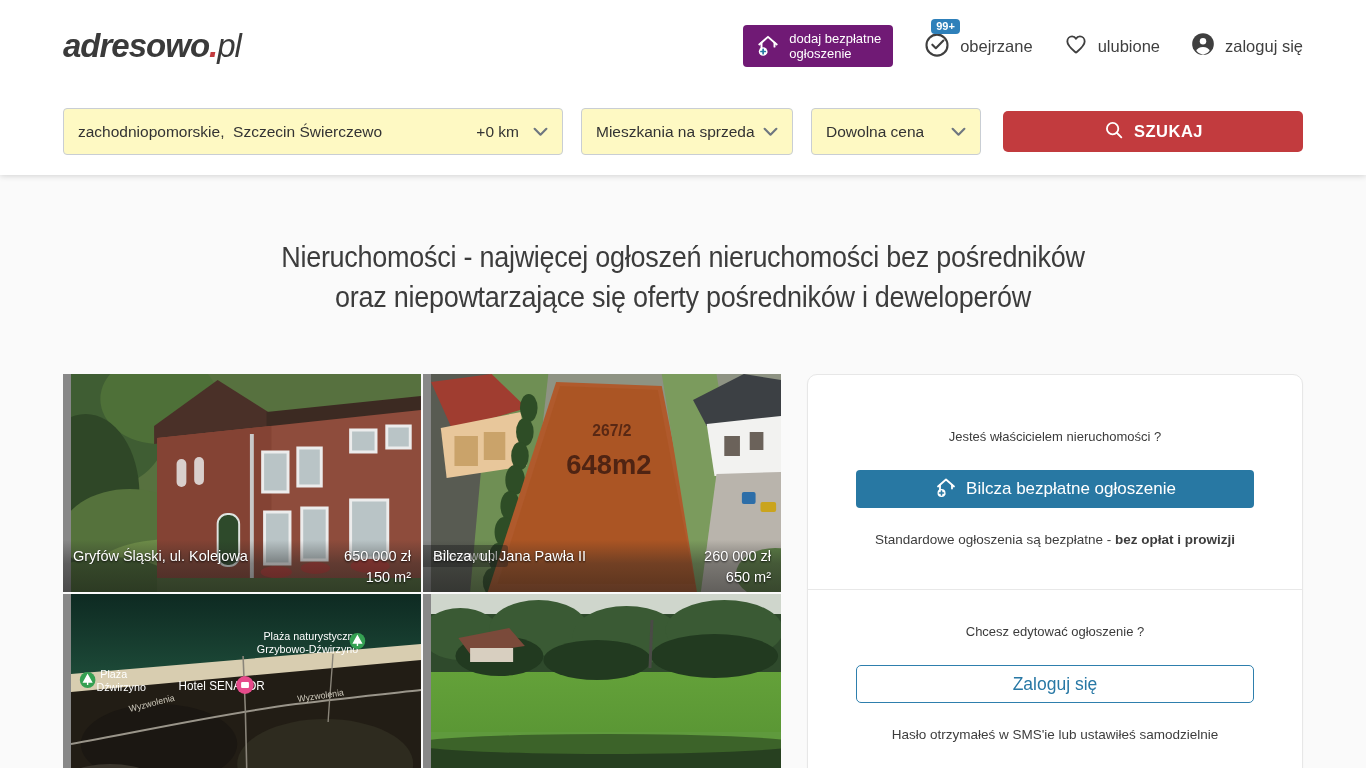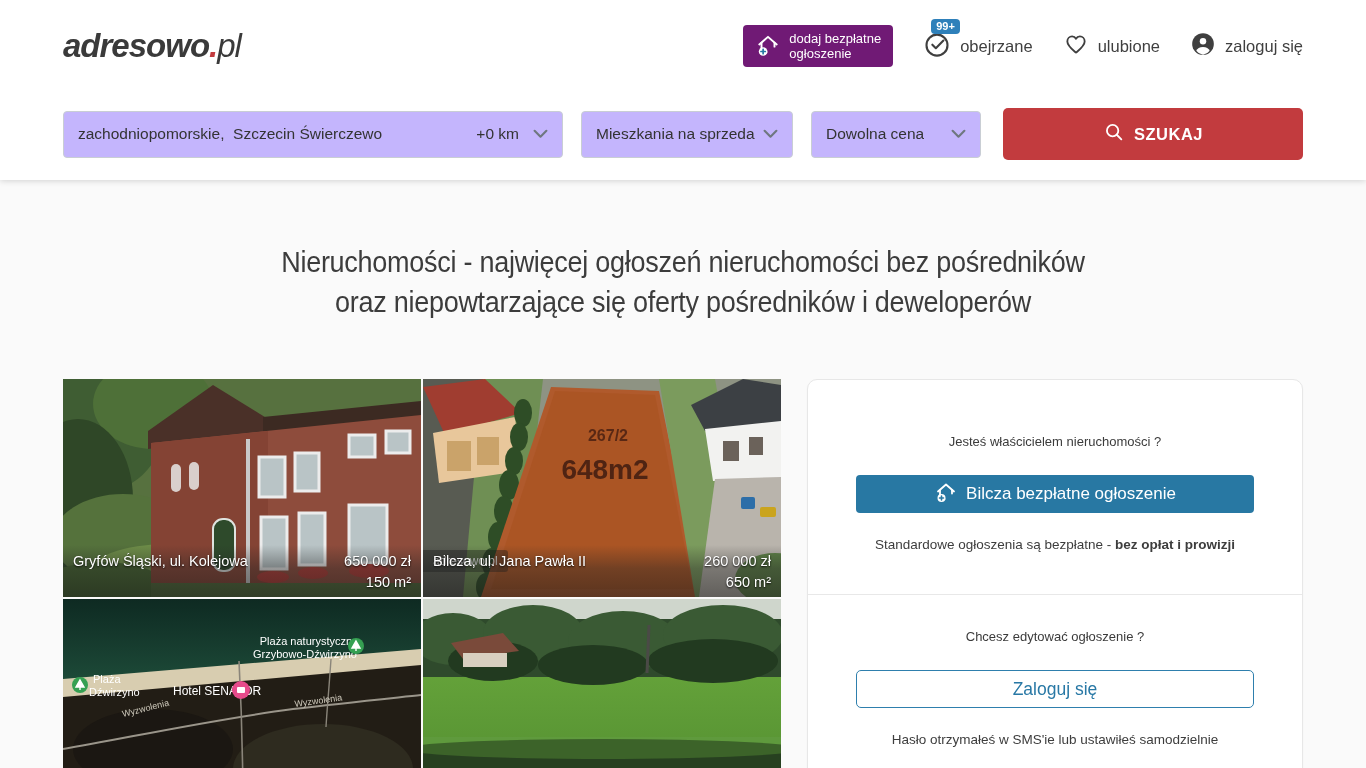--- a/index.html
+++ b/index.html
@@ -58,38 +58,38 @@
     border-radius: 4px;
     padding: 2px 5px;
     line-height: 1;
   }
   
   .search-row { display: flex; align-items: center; gap: 18px; margin-top: 40px; }
   .field {
     height: 47px;
     border: 1px solid #c9ced4;
     border-radius: 4px;
-    background: #c4b5fd;
+    background: #fef9c3;
     display: flex;
     align-items: center;
     padding: 0 14px;
     font-size: 15.5px;
     color: #333;
     cursor: pointer;
     overflow: hidden;
   }
   .field-location { width: 500px; justify-content: space-between; }
   .loc-text { white-space: pre; overflow: hidden; }
   .loc-right { display: flex; align-items: center; gap: 14px; flex: none; }
   .field-category { width: 212px; justify-content: space-between; }
   .field-price { width: 170px; justify-content: space-between; }
   .field .val { white-space: nowrap; overflow: hidden; }
   .search-btn {
     width: 300px;
-    height: 52px;
+    height: 41px;
     margin-left: 4px;
     background: #c23b3e;
     border: none;
     border-radius: 5px;
     color: #fff;
     font-size: 16.5px;
     font-weight: 700;
     letter-spacing: .5px;
     display: flex;
     align-items: center;
@@ -113,21 +113,21 @@
   
   .main { width: 1240px; margin: 0 auto; }
   .content-row { display: flex; gap: 26px; margin-top: 57px; align-items: flex-start; }
   .listings {
     width: 718px;
     display: grid;
     grid-template-columns: 358px 358px;
     grid-auto-rows: 218px;
     gap: 2px;
   }
-  .card { position: relative; overflow: hidden; background: #888; cursor: pointer; }
+  .card { position: relative; overflow: hidden; background: #888; cursor: pointer; padding-left: 8px; }
   .card svg.photo { display: block; width: 100%; height: 100%; }
   .card-overlay {
     position: absolute;
     left: 0; right: 0; bottom: 0;
     padding: 8px 10px 7px;
     background: linear-gradient(180deg, rgba(0,0,0,0) 0%, rgba(35,35,35,.42) 45%, rgba(25,25,25,.55) 100%);
     color: #fff;
     text-shadow: 0 1px 2px rgba(0,0,0,.85);
   }
   .card-overlay.tall { padding-bottom: 22px; }

